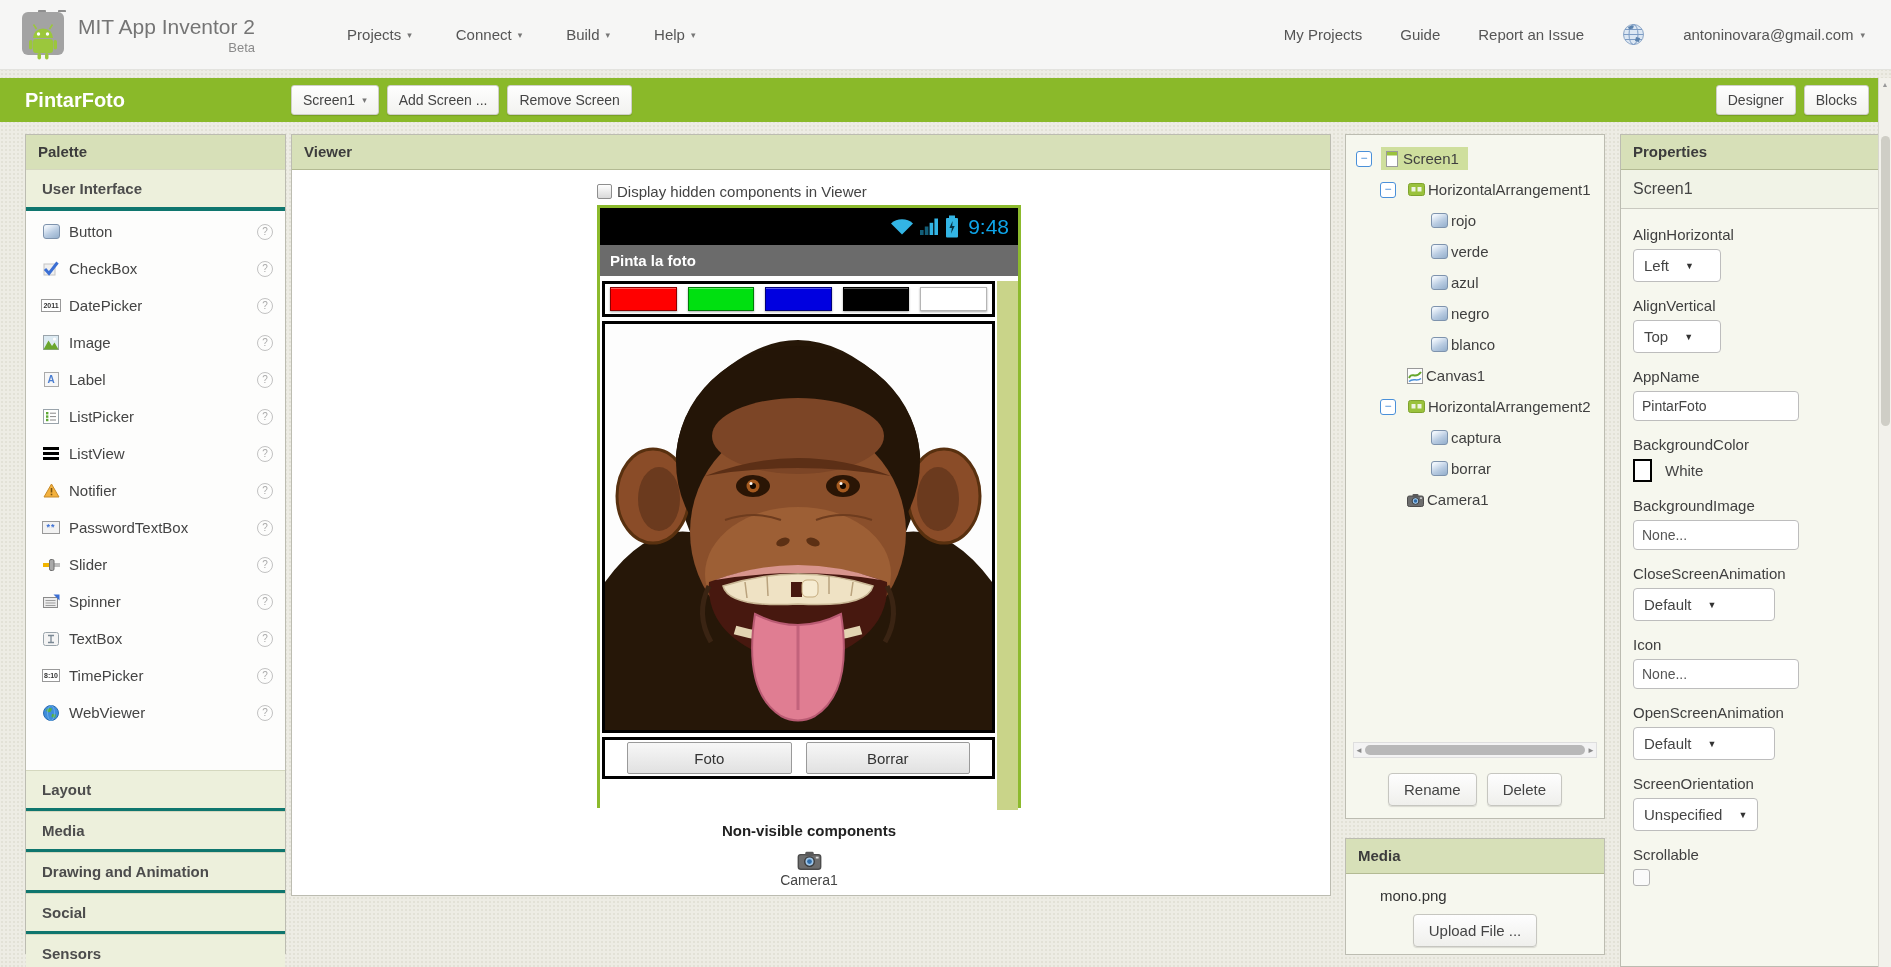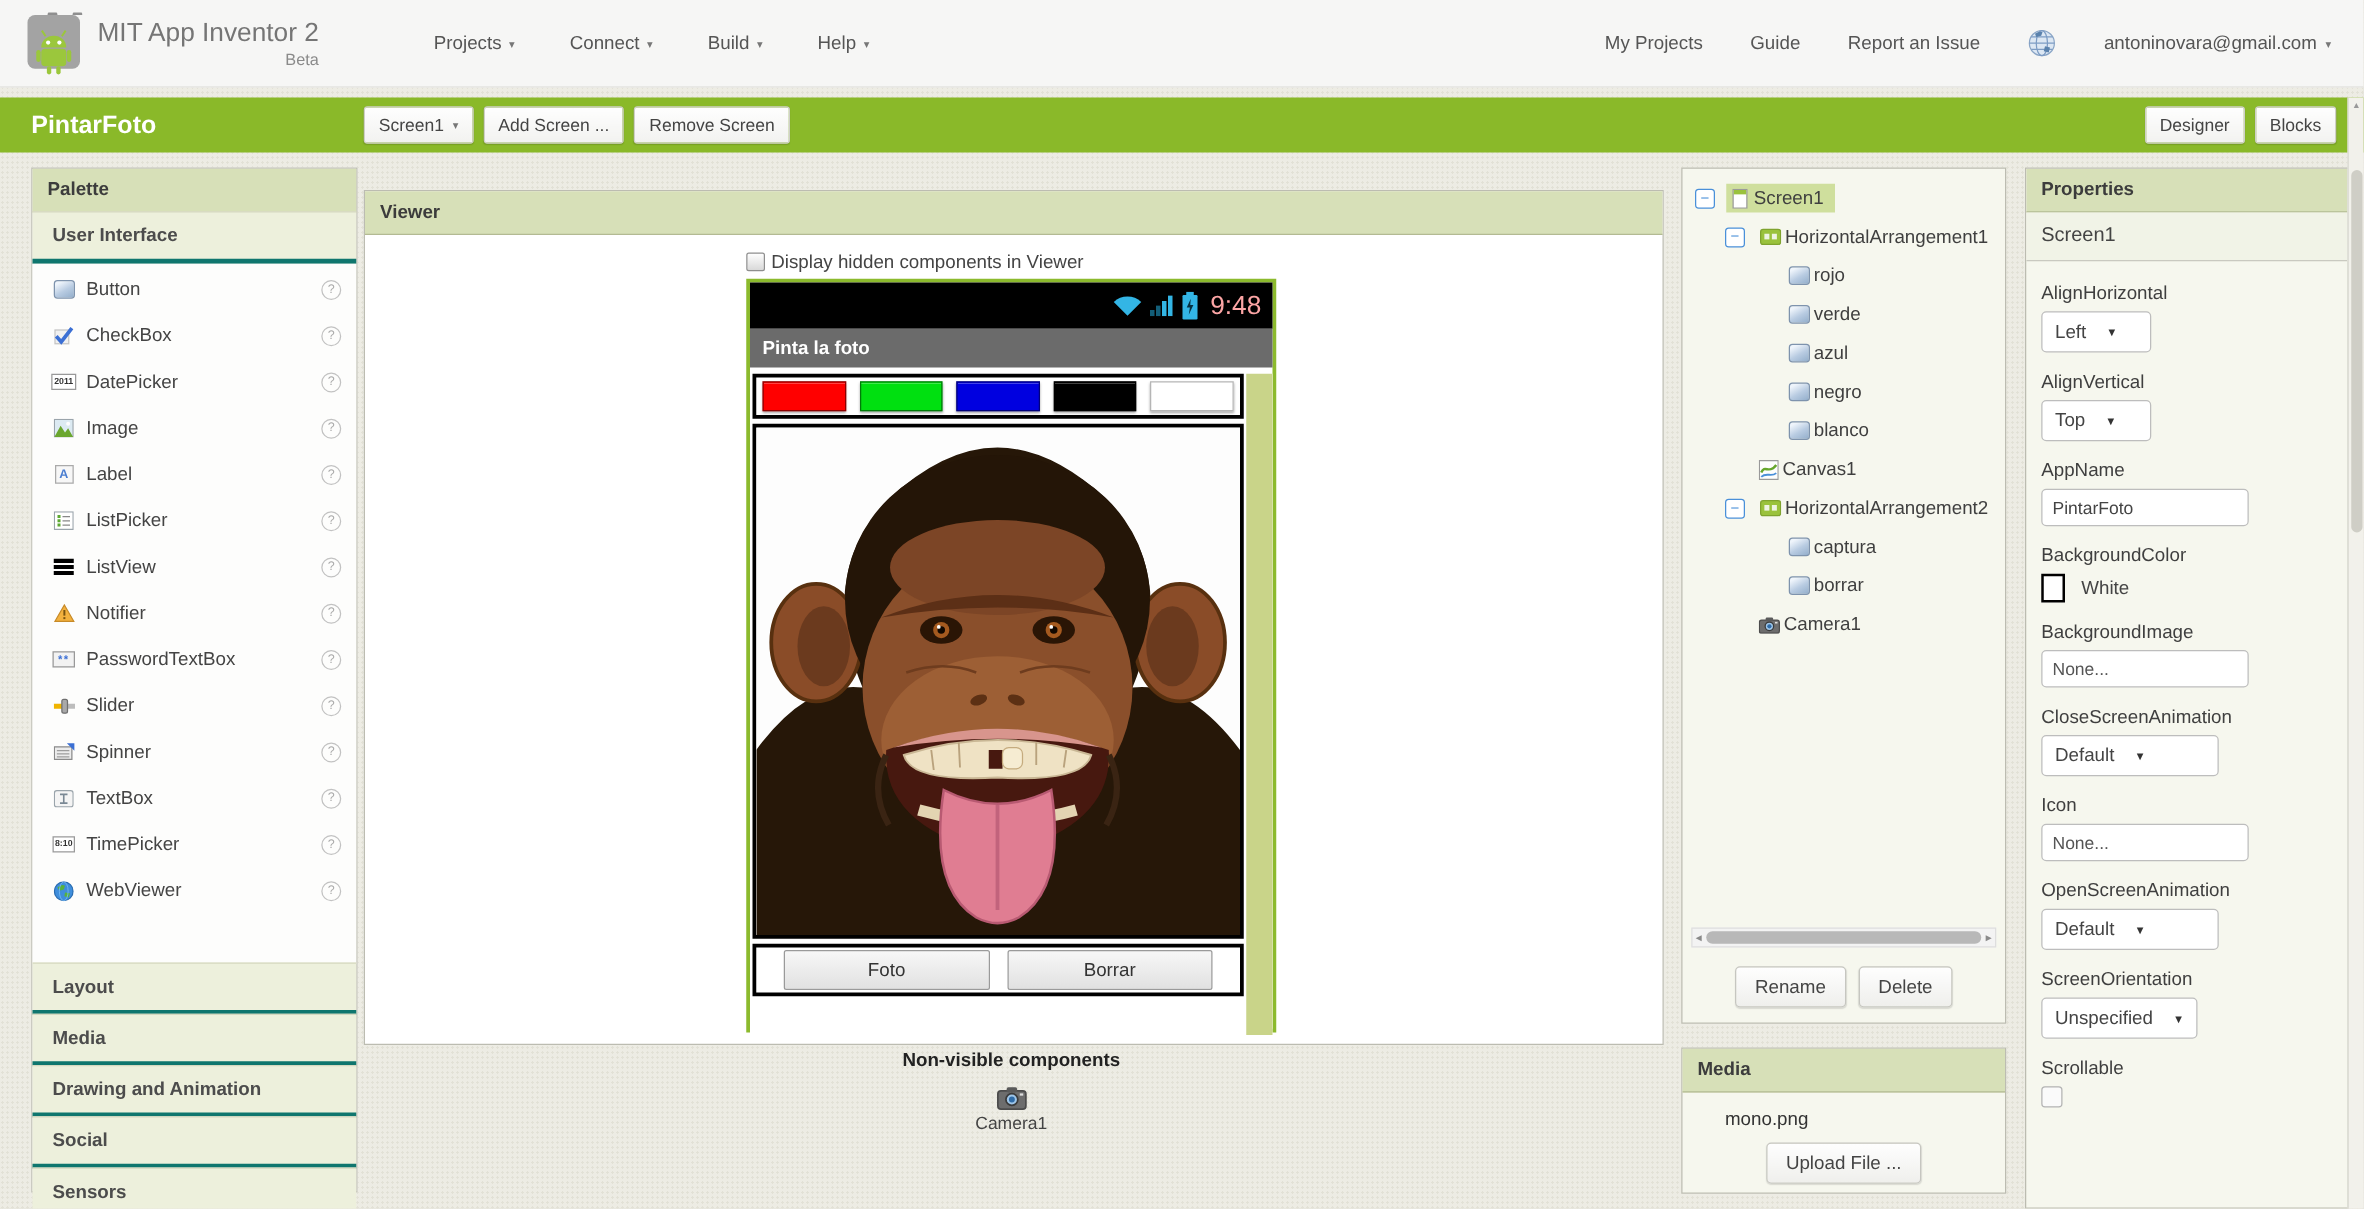--- a/index.html
+++ b/index.html
@@ -32,21 +32,21 @@
         padding:6px 11px;font-size:14px;color:#444;display:inline-flex;align-items:center;gap:7px;
         box-shadow:0 1px 1px rgba(0,0,0,.15);white-space:nowrap;}
   .gb-left{display:flex;gap:8px;}
   .gb-right{margin-left:auto;margin-right:22px;display:flex;gap:8px;}
 
   
   .panel{position:absolute;background:#f6f7ee;border:1px solid #bcbcb1;box-sizing:border-box;}
   .panel-header{height:34px;line-height:33px;background:#d7e0b8;border-bottom:1px solid #b3ba93;
                 font-size:15px;font-weight:bold;color:#3c3c3c;padding-left:12px;}
   #palette-panel{left:25px;top:134px;width:261px;height:820px;background:#fdfdfc;}
-  #viewer-panel{left:291px;top:152px;width:1040px;height:684px;background:#fff;}
+  #viewer-panel{left:291px;top:134px;width:1040px;height:762px;background:#fff;}
   #components-panel{left:1345px;top:134px;width:260px;height:685px;}
   #media-panel{left:1345px;top:838px;width:260px;height:117px;}
   #properties-panel{left:1620px;top:134px;width:259px;height:833px;overflow:hidden;}
 
   
   .psec-header{height:37px;line-height:37px;background:#edf0dc;border-top:1px solid #d5d8bf;
                border-bottom:4px solid #0f766e;font-size:15px;font-weight:bold;color:#4c4c4c;
                padding-left:16px;margin-top:-1px;}
   .plist{background:#fdfdfc;padding:2px 0 40px 0;}
   .pitem{height:37px;display:flex;align-items:center;padding:0 12px 0 16px;font-size:15px;color:#444;}
@@ -68,21 +68,21 @@
   
   .viewer-body{position:relative;height:728px;}
   .vcheck-row{position:absolute;left:305px;top:13px;display:flex;align-items:center;gap:5px;
               font-size:15px;color:#444;}
   .vcheck{width:13px;height:13px;border:1px solid #8e8e8e;border-radius:2px;
           background:linear-gradient(#fefefe,#d9d9d9);flex:none;}
   .phone{position:absolute;left:305px;top:35px;width:424px;height:603px;border:3px solid #8cba2d;
          box-sizing:border-box;background:#fff;}
   .statusbar{height:37px;background:#000;display:flex;justify-content:flex-end;align-items:center;
              gap:6px;padding-right:9px;}
-  .stime{color:#fca5a5;font-size:21px;margin-left:3px;text-align:right;}
+  .stime{color:#0ea5e9;font-size:21px;margin-left:3px;text-align:right;}
   .ptitlebar{height:31px;background:#6b6b6b;color:#fff;font-size:15px;font-weight:bold;
              line-height:31px;padding-left:10px;}
   .pbody{position:relative;height:529px;background:#fff;}
   .pstrip{position:absolute;right:0;top:0;bottom:0;width:21px;background:#c9d489;}
   .pcontent{margin-right:21px;}
   .colorrow{margin:5px 2px 4px 2px;border:3px solid #000;height:36px;box-sizing:border-box;
             display:flex;align-items:center;padding:0 5px;gap:11px;background:#fff;}
   .cbtn{flex:1;height:22px;border:1px solid rgba(0,0,0,.45);
         box-shadow:inset 0 1px 0 rgba(255,255,255,.35),0 1px 2px rgba(0,0,0,.35);}
   .cbtn.light{border:1px solid #b5b5b5;}

